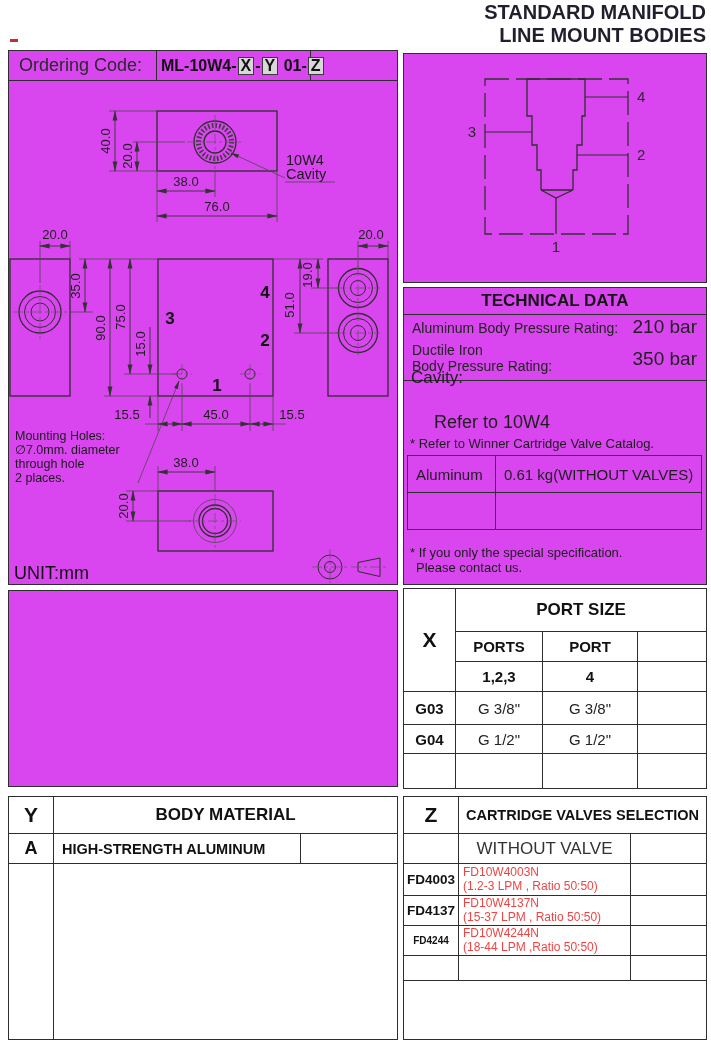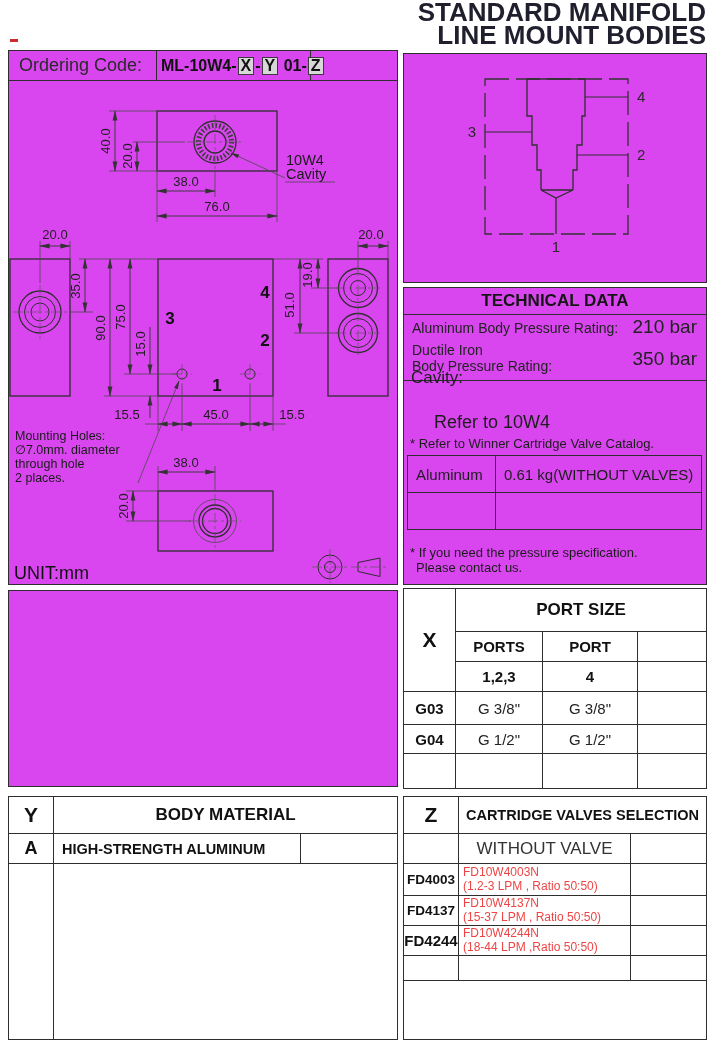--- a/index.html
+++ b/index.html
@@ -4,21 +4,21 @@
 <style>
   html,body{margin:0;padding:0;}
   body{
     width:711px;height:1044px;position:relative;background:#ffffff;
     font-family:"Liberation Sans","DejaVu Sans",sans-serif;color:#1d1d1d;
     -webkit-font-smoothing:antialiased;
   }
   .box{position:absolute;border:1.8px solid #2e2e2e;box-sizing:border-box;background:#d946ef;}
   
   #title{position:absolute;top:1px;right:5px;text-align:right;font-weight:bold;
-         font-size:26px;line-height:22.5px;color:#1f1f2d;}
+         font-size:20px;line-height:22.5px;color:#1f1f2d;}
   #red-mark{position:absolute;left:10px;top:39px;width:8px;height:3px;background:#cc2b2b;}
   
   #ordering-row{display:flex;height:29px;border-bottom:1.5px solid #2e2e2e;align-items:stretch;}
   #ordering-row .lbl{width:148px;border-right:1.5px solid #2e2e2e;box-sizing:border-box;
       font-size:18px;color:#2a2a2a;display:flex;align-items:center;padding-left:10px;}
   #ordering-row .code{width:154px;border-right:1.5px solid #2e2e2e;box-sizing:border-box;
       font-weight:bold;font-size:16px;display:flex;align-items:center;padding-left:4px;white-space:nowrap;color:#111;}
   .code-box{display:inline-block;border:1.5px solid #3a3a3a;background:#d8d8d8;
       padding:0 2px;margin:0 1px;line-height:16px;}
   .cursor-bar{display:inline-block;width:3px;height:20px;background:#141414;margin-left:1px;}
@@ -270,21 +270,21 @@
   <div class="td-abs" style="left:7px;top:80px;font-size:17px;">Cavity:</div>
   <div class="td-abs" style="left:30px;top:124px;font-size:18px;">Refer to 10W4</div>
   <div class="td-abs fine" style="left:6px;top:148px;">* Refer to Winner Cartridge Valve Catalog.</div>
   <div id="weight-table">
     <div class="c">Aluminum</div>
     <div class="c noR">0.61 kg(WITHOUT VALVES)</div>
     <div class="c last"></div>
     <div class="c last noR"></div>
   </div>
   <div class="td-abs fine" style="left:6px;top:257px;">
-    <div>* If you need the pressure specification.</div>
+    <div>* If you only the special specification.</div>
     <div style="padding-left:6px;">Please contact us.</div>
   </div>
 </div>
 
 <div class="box" style="left:8px;top:590px;width:390px;height:197px;"></div>
 
 <div class="gtab" style="left:403px;top:588px;width:304px;height:201px;grid-template-columns:52px 87px 95px 1fr;grid-template-rows:43px 30px 30px 33px 29px 1fr;">
   <div class="cell br bb bold" style="grid-column:1;grid-row:1/4;font-size:21px;">X</div>
   <div class="cell bb bold" style="grid-column:2/5;grid-row:1;font-size:17px;">PORT SIZE</div>
   <div class="cell br bb bold" style="grid-column:2;grid-row:2;">PORTS</div>
@@ -331,21 +331,21 @@
   </div>
   <div class="cell bb" style="grid-column:3;grid-row:3;"></div>
 
   <div class="cell br bb bold" style="grid-column:1;grid-row:4;font-size:13.5px;">FD4137</div>
   <div class="cell br bb vdesc" style="grid-column:2;grid-row:4;">
     <div>FD10W4137N</div>
     <div>(15-37 LPM , Ratio 50:50)</div>
   </div>
   <div class="cell bb" style="grid-column:3;grid-row:4;"></div>
 
-  <div class="cell br bb bold" style="grid-column:1;grid-row:5;font-size:15px;">FD4244</div>
+  <div class="cell br bb bold" style="grid-column:1;grid-row:5;font-size:10px;">FD4244</div>
   <div class="cell br bb vdesc" style="grid-column:2;grid-row:5;">
     <div>FD10W4244N</div>
     <div>(18-44 LPM ,Ratio 50:50)</div>
   </div>
   <div class="cell bb" style="grid-column:3;grid-row:5;"></div>
 
   <div class="cell br bb" style="grid-column:1;grid-row:6;"></div>
   <div class="cell br bb" style="grid-column:2;grid-row:6;"></div>
   <div class="cell bb" style="grid-column:3;grid-row:6;"></div>
 

